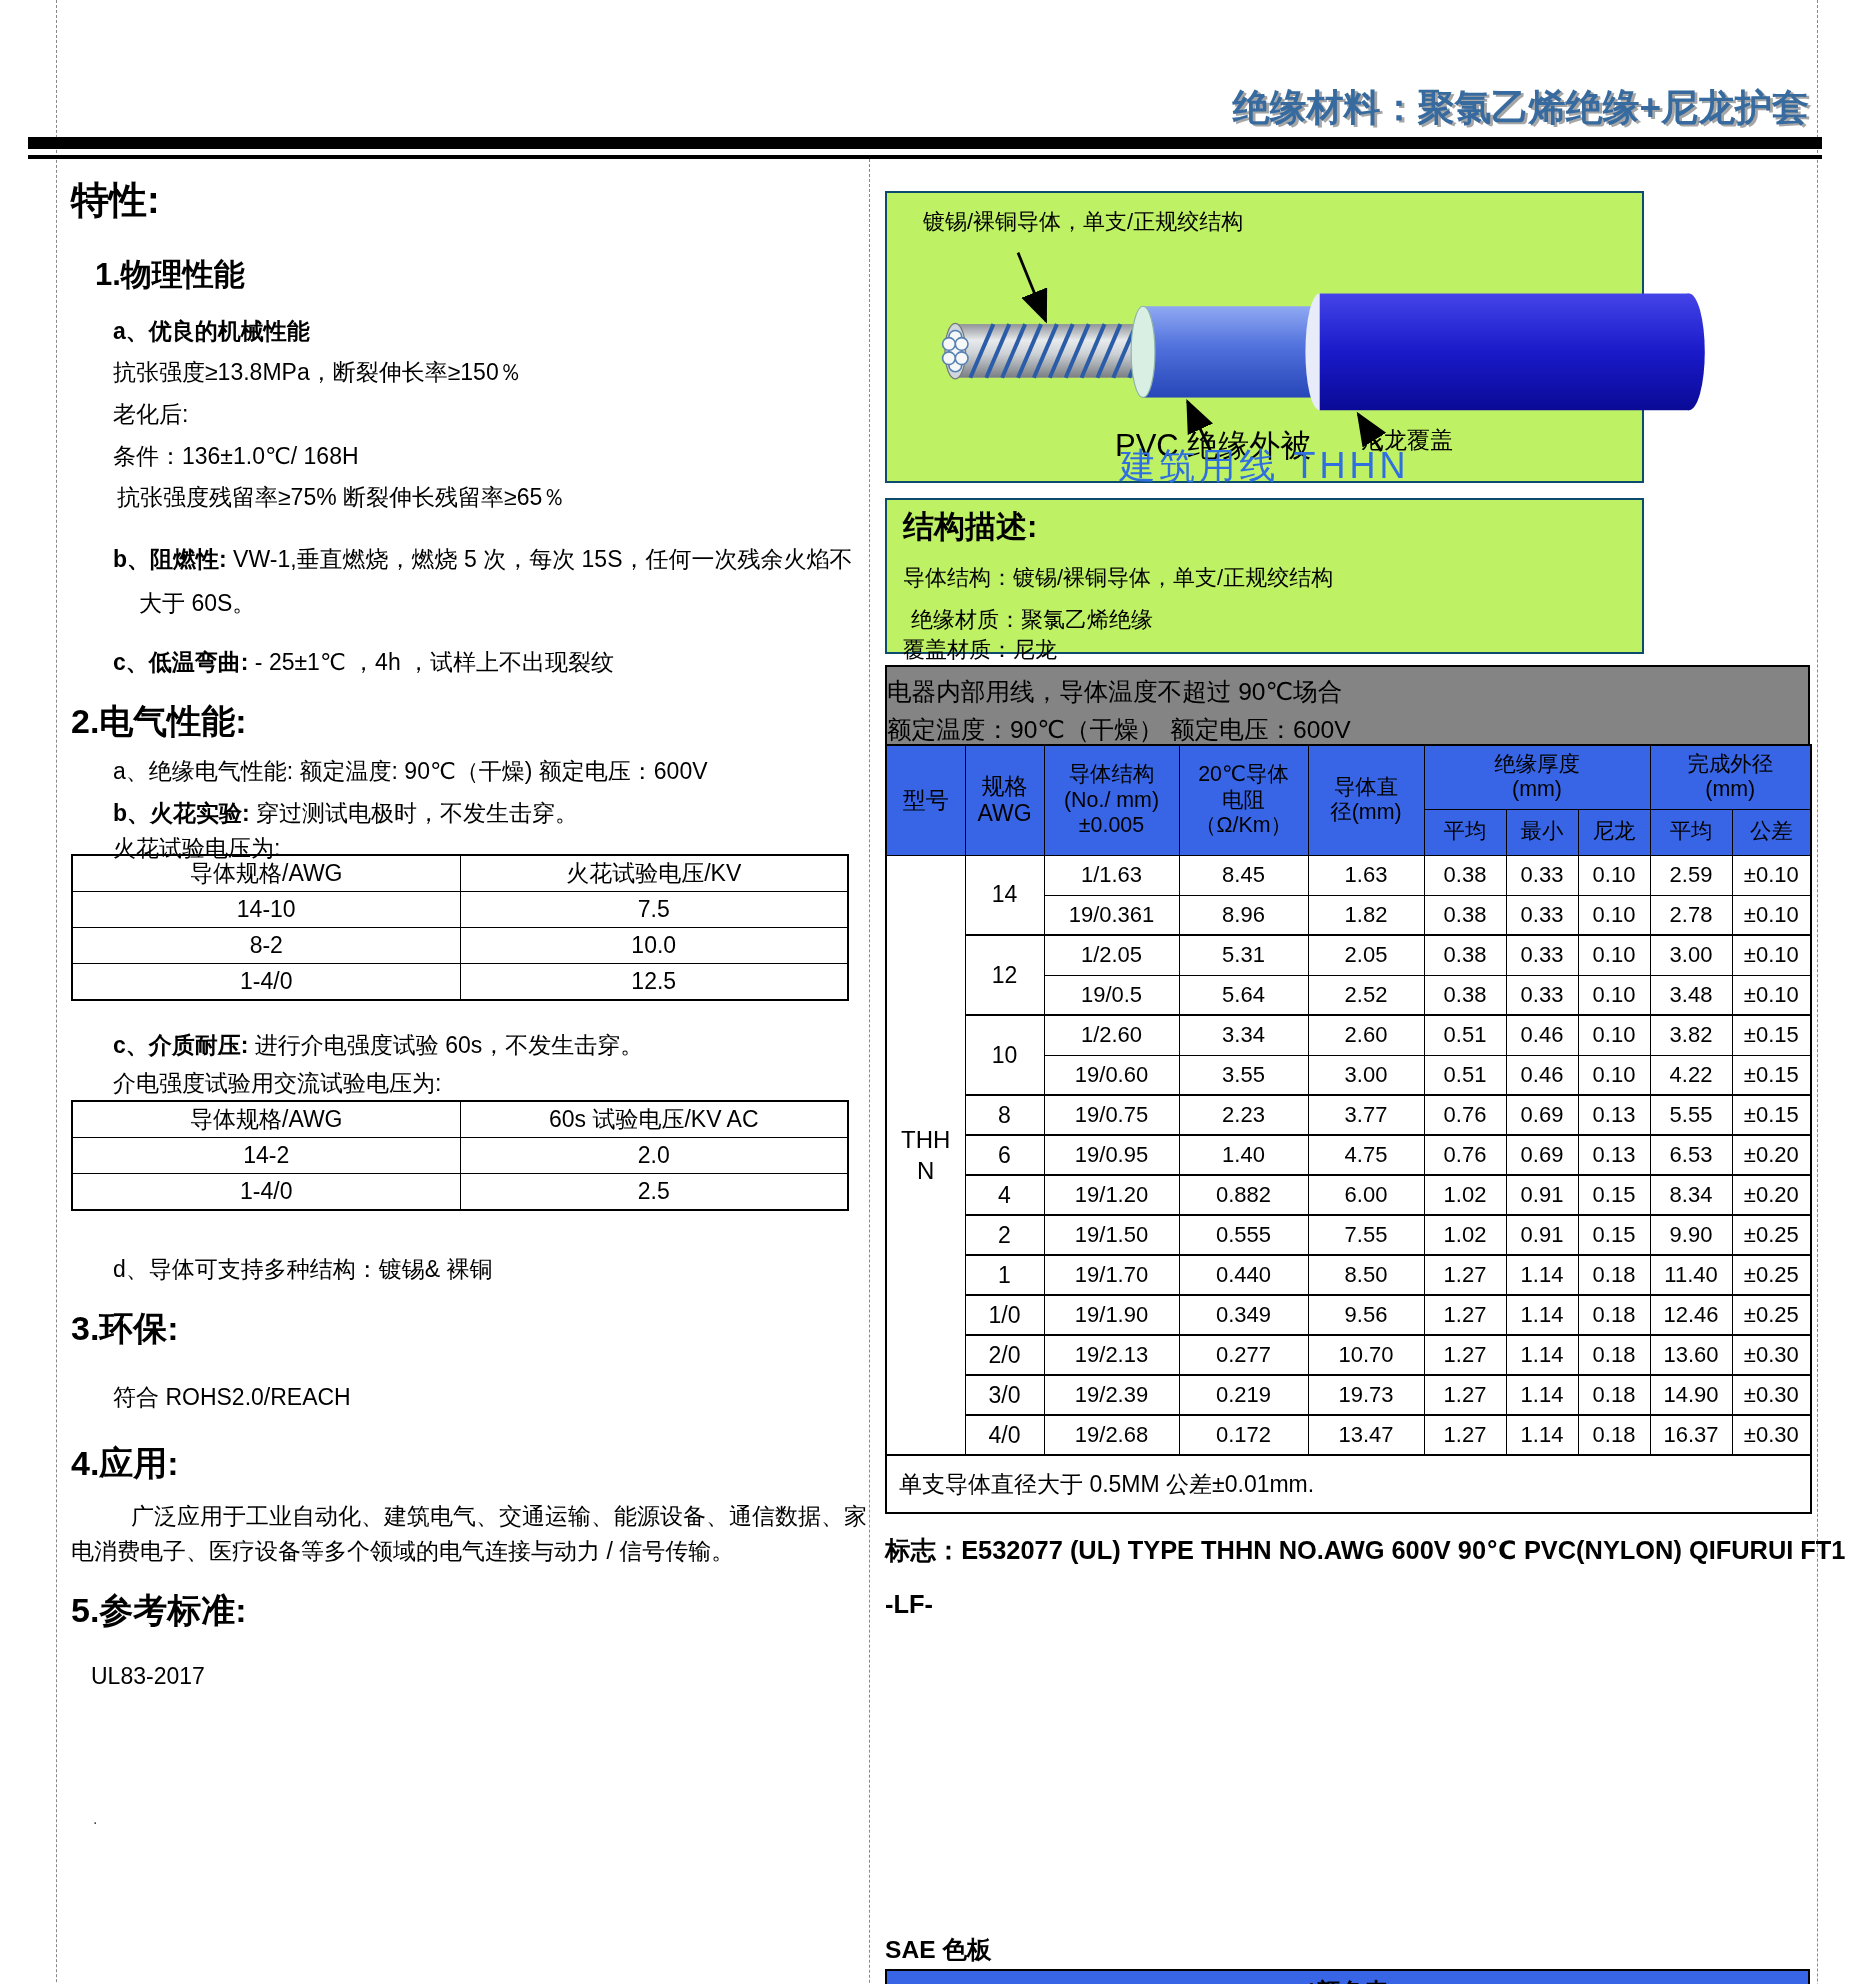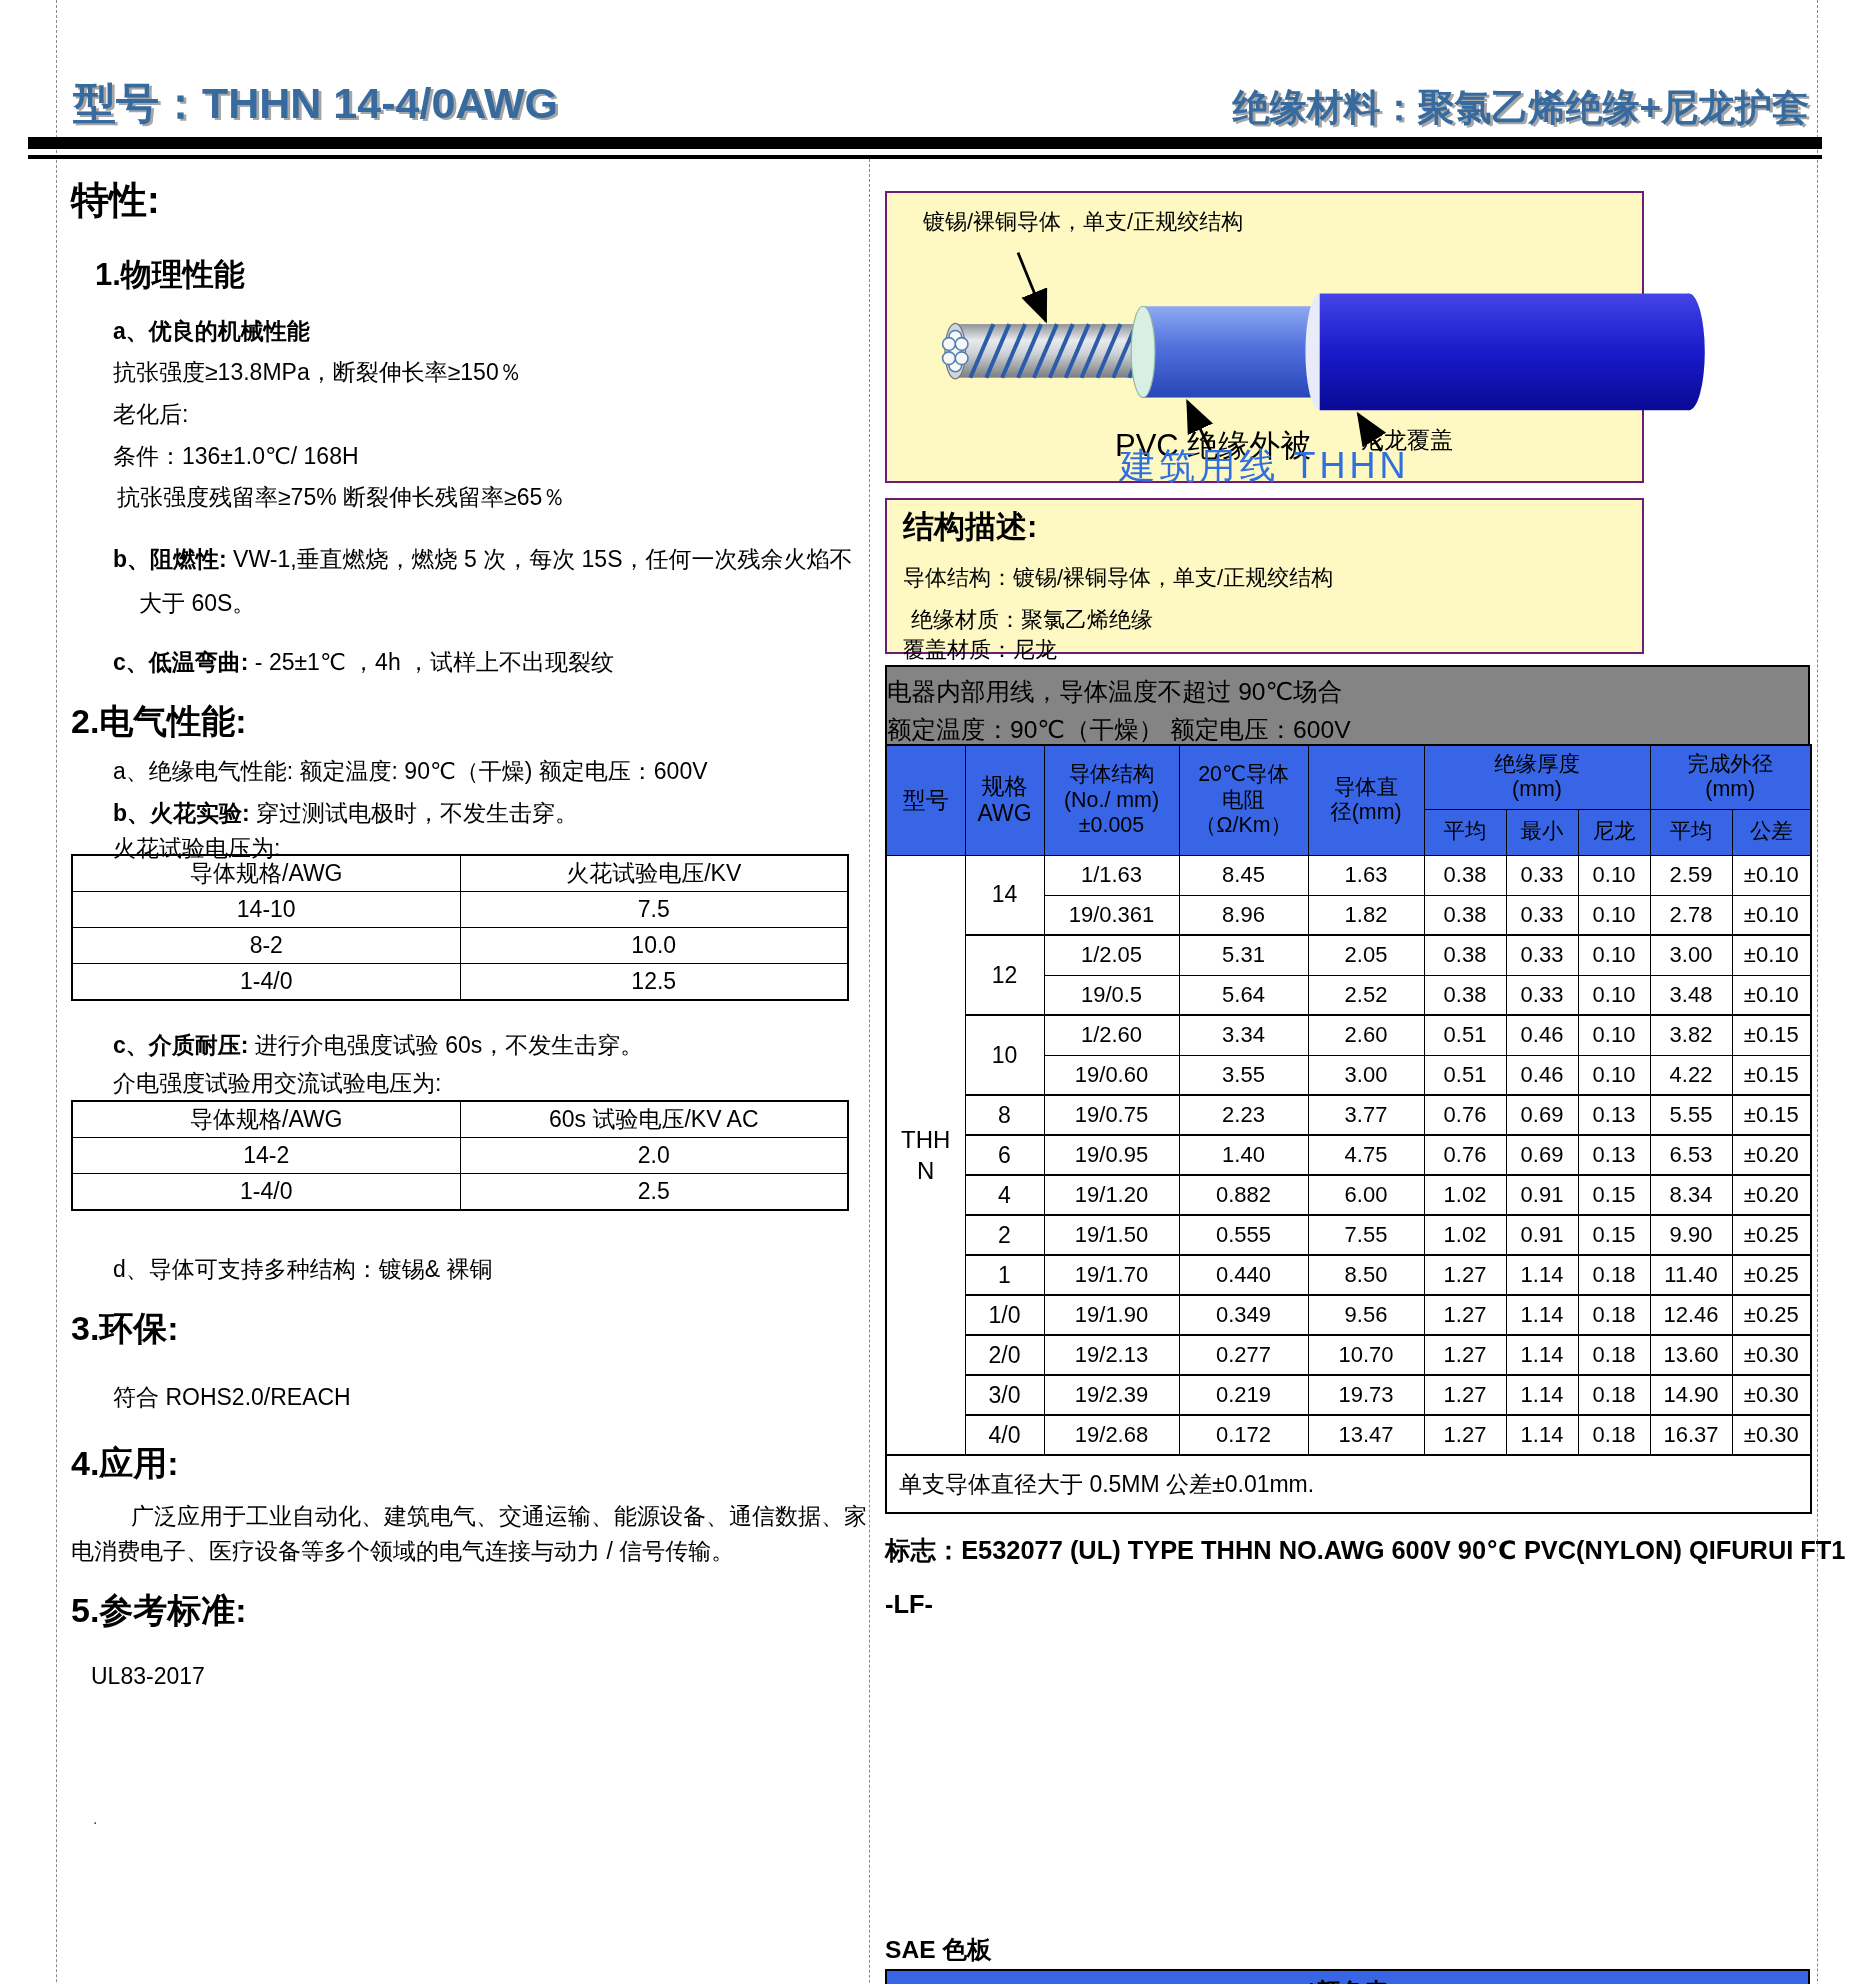--- a/index.html
+++ b/index.html
@@ -14,21 +14,21 @@
   
   .h-big{font-size:35px;font-weight:bold;white-space:nowrap;}
   .h-mid{font-size:31px;font-weight:bold;white-space:nowrap;}
   .line{font-size:23px;white-space:nowrap;}
   .lbl{font-weight:bold;}
   
   table{border-collapse:collapse;table-layout:fixed;}
   .stab{width:778px;border:2px solid #000;}
   .stab td,.stab th{border:1.2px solid #000;text-align:center;font-size:23px;font-weight:normal;height:35px;padding:0;}
   
-  .box{position:absolute;left:885px;width:759px;border:2px solid #701a75;background:#fef9c3;box-sizing:border-box;}
+  .box{position:absolute;left:885px;width:759px;border:2px solid #0c4a6e;background:#bef264;box-sizing:border-box;}
   .graybanner{position:absolute;left:885px;width:925px;background:#848484;border:2px solid #000;border-bottom:none;box-sizing:border-box;}
   .graybanner div{font-size:24.6px;line-height:38px;white-space:nowrap;}
   
   .mt{position:absolute;left:885px;top:744px;width:925px;border:2.8px solid #000;}
   .mt th,.mt td{border:1.2px solid #000;text-align:center;padding:0;box-sizing:border-box;}
   .mt thead th{background:#3765E6;font-weight:normal;font-size:21.4px;white-space:pre-line;line-height:1.18;}
   .mt tbody td{font-size:22px;height:40px;}
   .mt tr.gstart td{border-top-width:2.8px;}
   .mt td.model{font-size:24px;white-space:pre-line;line-height:1.3;}
   .mt td.note{font-size:23px;text-align:left;padding-left:12px;height:58px;border-top-width:2.8px;}
@@ -41,21 +41,20 @@
 </style>
 </head>
 <body>
 
 <div id="page">
 
   <div class="vdash" style="left:56px;top:0;height:2437px;"></div>
   <div class="vdash" style="left:869px;top:159px;height:2279px;"></div>
   <div class="vdash" style="left:1817px;top:0;height:2626px;"></div>
 
-  <div class="abs title" style="left:73px;top:75px;font-size:43px;">型号：THHN    14-4/0AWG</div>
   <div class="abs title" style="right:48px;top:83px;font-size:37px;">绝缘材料：聚氯乙烯绝缘+尼龙护套</div>
   <div class="bar" style="top:137px;height:12px;"></div>
   <div class="bar" style="top:155px;height:4px;"></div>
 
   <div class="abs h-big" style="left:71px;top:175px;font-size:38px;">特性:</div>
   <div class="abs h-mid" style="left:95px;top:254px;">1.物理性能</div>
 
   <div class="abs line lbl" style="left:113px;top:316px;">a、优良的机械性能</div>
   <div class="abs line" style="left:113px;top:357px;">抗张强度≥13.8MPa，断裂伸长率≥150％</div>
   <div class="abs line" style="left:113px;top:399px;">老化后:</div>

